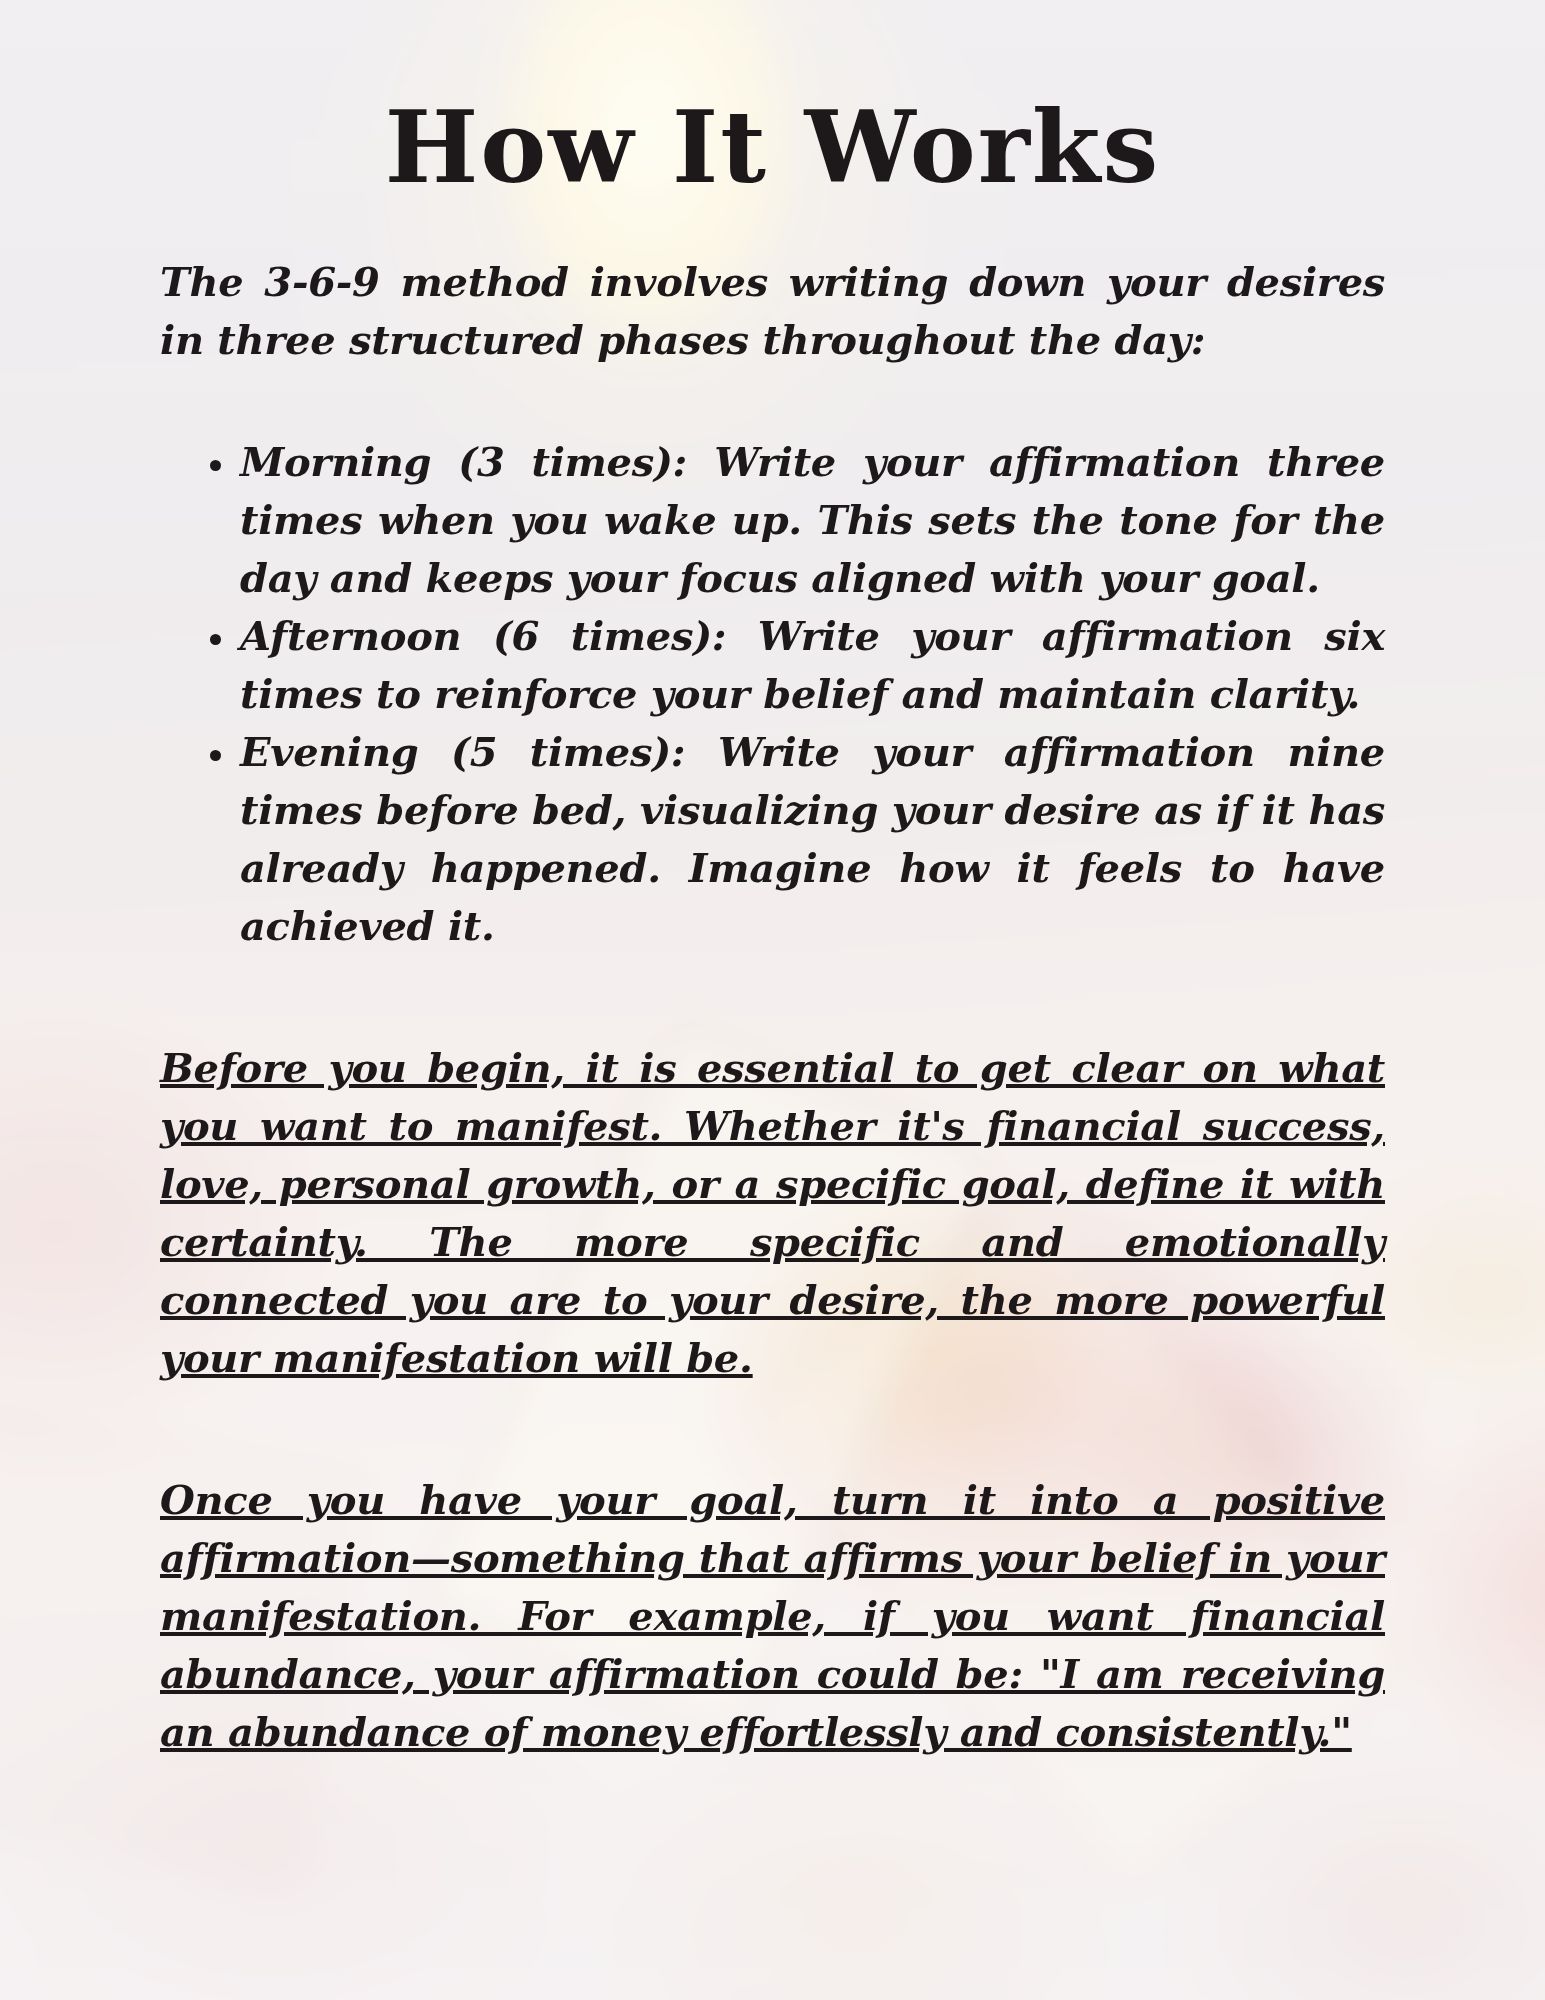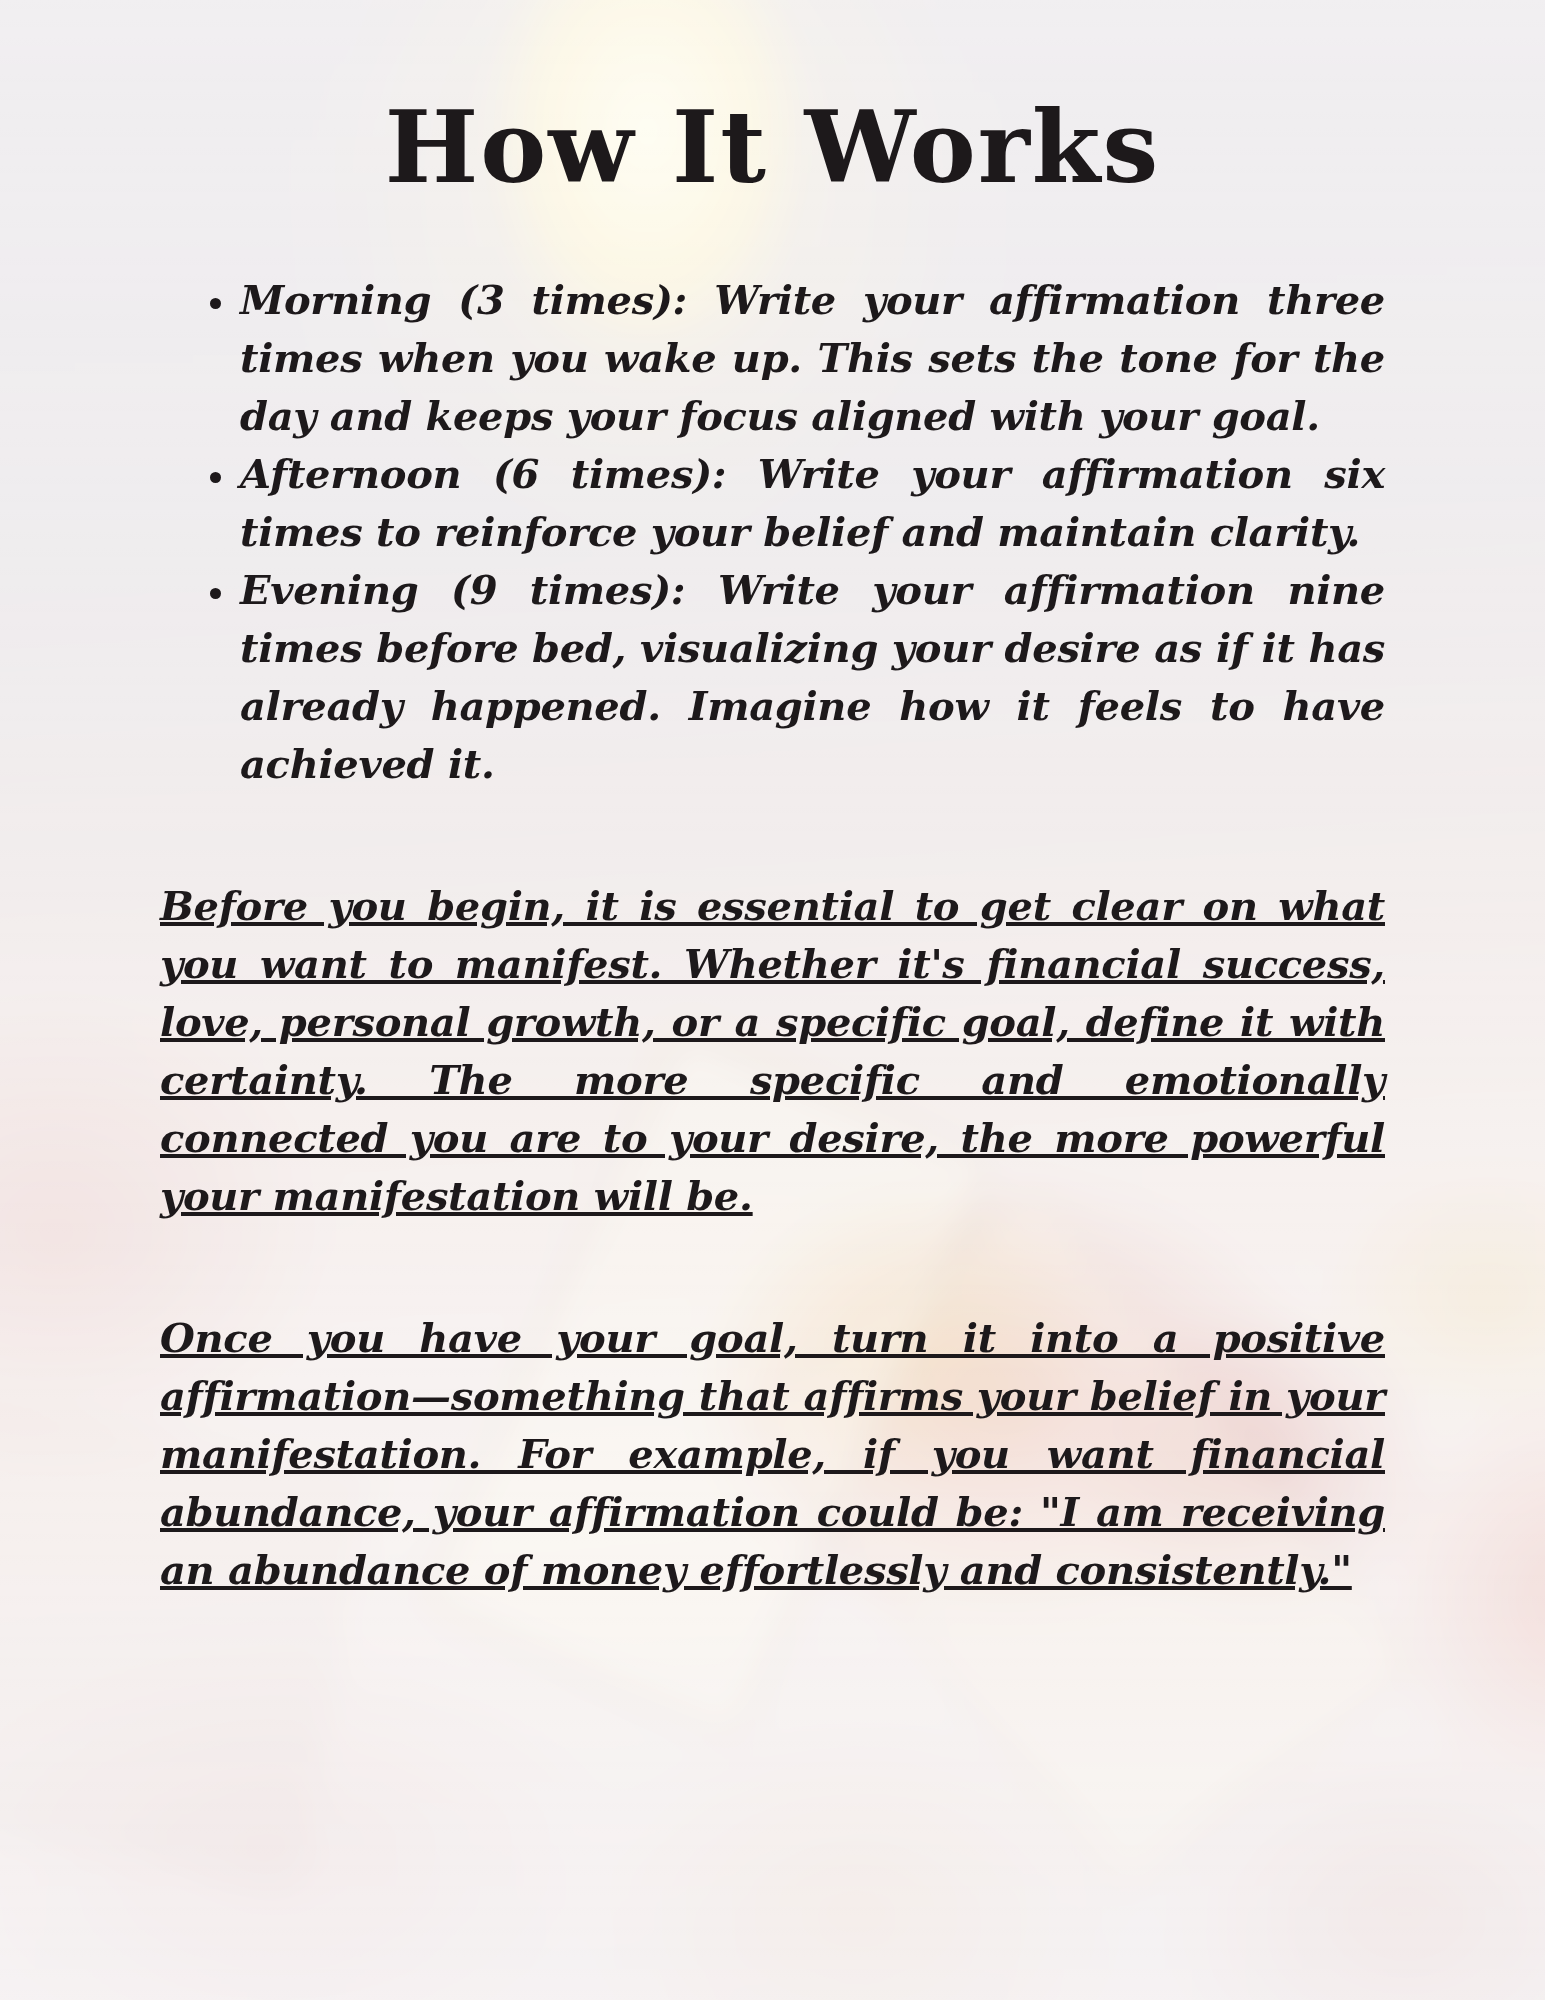--- a/index.html
+++ b/index.html
@@ -119,25 +119,26 @@
   <div class="bg">
     <div class="bg-card c1"></div>
     <div class="bg-card c2"></div>
     <div class="bg-card c3"></div>
   </div>
   <div class="veil"></div>
 
   <main class="content">
     <h1 class="title">How It Works</h1>
 
+    <p class="intro script">The 3-6-9 method involves writing down your desires in three structured phases throughout the day:</p>
 
     <ul class="method-list script">
       <li>Morning (3 times): Write your affirmation three times when you wake up. This sets the tone for the day and keeps your focus aligned with your goal.</li>
       <li>Afternoon (6 times): Write your affirmation six times to reinforce your belief and maintain clarity.</li>
-      <li>Evening (9 times): Write your affirmation nine times before bed, visualizing your desire as if it has already happened. Imagine how it feels to have achieved it.</li>
+      <li>Evening (5 times): Write your affirmation nine times before bed, visualizing your desire as if it has already happened. Imagine how it feels to have achieved it.</li>
     </ul>
 
     <p class="body-para script">Before you begin, it is essential to get clear on what you want to manifest. Whether it's financial success, love, personal growth, or a specific goal, define it with certainty. The more specific and emotionally connected you are to your desire, the more powerful your manifestation will be.</p>
 
     <p class="body-para script">Once you have your goal, turn it into a positive affirmation—something that affirms your belief in your manifestation. For example, if you want financial abundance, your affirmation could be: "I am receiving an abundance of money effortlessly and consistently."</p>
   </main>
 
 </div>
 
 </body></html>

